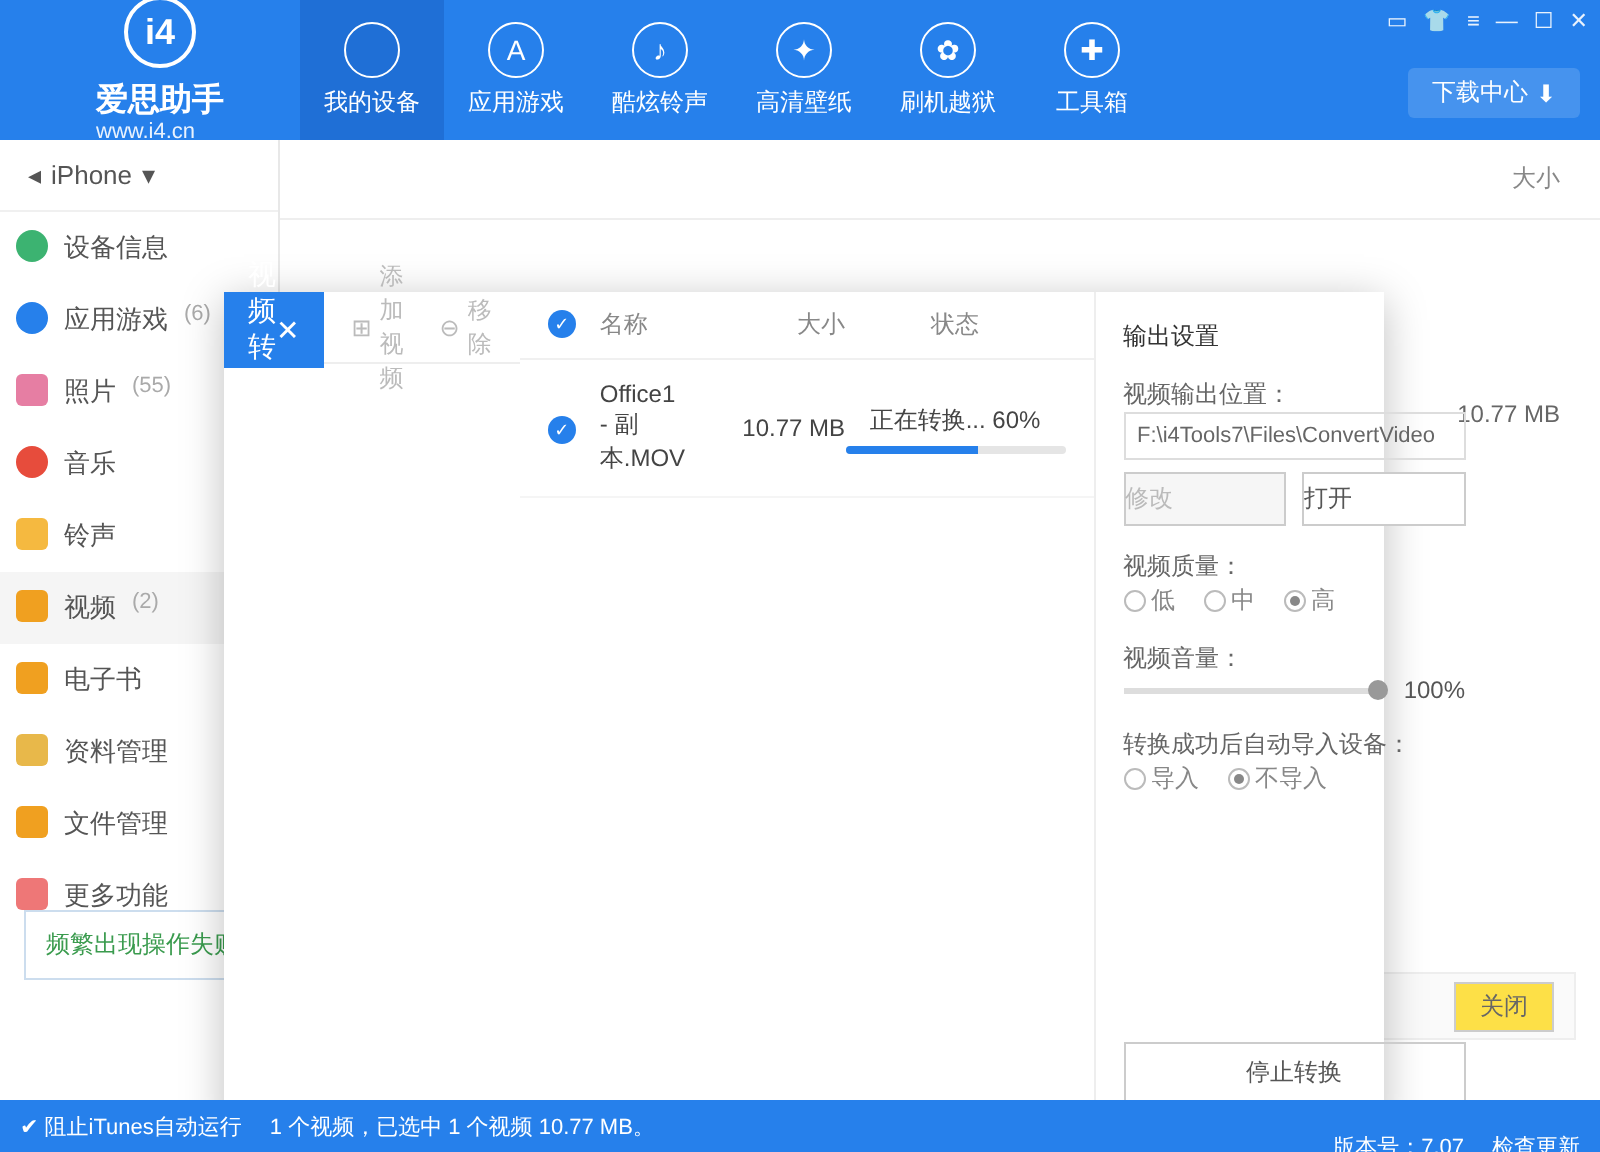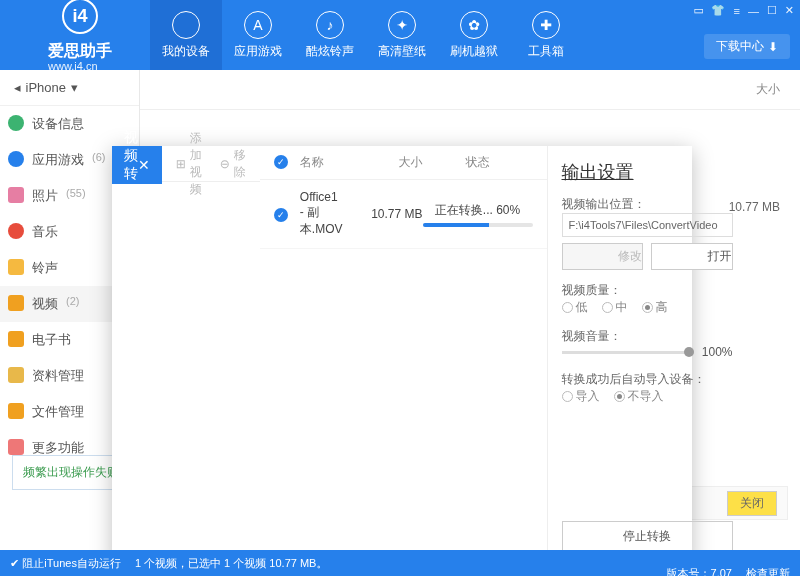--- a/index.html
+++ b/index.html
@@ -45,25 +45,25 @@
 .list-head { display:flex; padding:8px 14px; font-size:12px; color:#888; border-bottom:1px solid #f0f0f0; }
 .col-chk { width:26px; }
 .col-name { flex:1; }
 .col-size { width:80px; text-align:right; }
 .col-status { width:110px; text-align:center; }
 .list-row { display:flex; align-items:center; padding:10px 14px; font-size:12px; color:#444; border-bottom:1px solid #f5f5f5; }
 .chk { width:14px; height:14px; border-radius:50%; background:#2680eb; display:inline-flex; align-items:center; justify-content:center; color:#fff; font-size:9px; }
 .progress { height:4px; background:#e5e5e5; margin-top:4px; border-radius:2px; overflow:hidden; }
 .progress-fill { height:100%; background:#2680eb; }
 .dlg-right { width:200px; border-left:1px solid #eee; padding:14px; font-size:12px; color:#555; display:flex; flex-direction:column; gap:12px; }
-.sect-title { font-size:18px; color:#333;text-decoration:underline; }
+.sect-title { font-size:12px; color:#333; }
 .field-label { color:#666; font-size:12px; }
 .path-box { border:1px solid #ddd; padding:5px 6px; font-size:11px; color:#666; white-space:nowrap; overflow:hidden; text-overflow:ellipsis; }
 .btn-row { display:flex; gap:8px; }
-.btn { flex:1; border:1px solid #ccc; padding:4px 0; text-align:right; background:#fff; cursor:pointer; font-size:12px; }
+.btn { flex:1; border:1px solid #ccc; padding:4px 0; text-align:left; background:#fff; cursor:pointer; font-size:12px; }
 .btn.disabled { color:#bbb; background:#f6f6f6; }
 .radio-row { display:flex; gap:14px; color:#888; }
 .radio { display:flex; align-items:center; gap:3px; }
 .radio .dot { width:11px; height:11px; border:1px solid #bbb; border-radius:50%; display:inline-block; position:relative; }
 .radio.sel .dot::after { content:""; position:absolute; inset:2px; background:#888; border-radius:50%; }
 .slider { display:flex; align-items:center; gap:8px; }
 .slider-track { flex:1; height:3px; background:#ddd; position:relative; }
 .slider-thumb { position:absolute; right:0; top:-4px; width:10px; height:10px; background:#999; border-radius:50%; }
 .stop-btn { border:1px solid #ccc; padding:6px 0; text-align:center; cursor:pointer; margin-top:auto; }
 .bg-row-size { position:absolute; right:20px; top:130px; font-size:12px; color:#666; }

